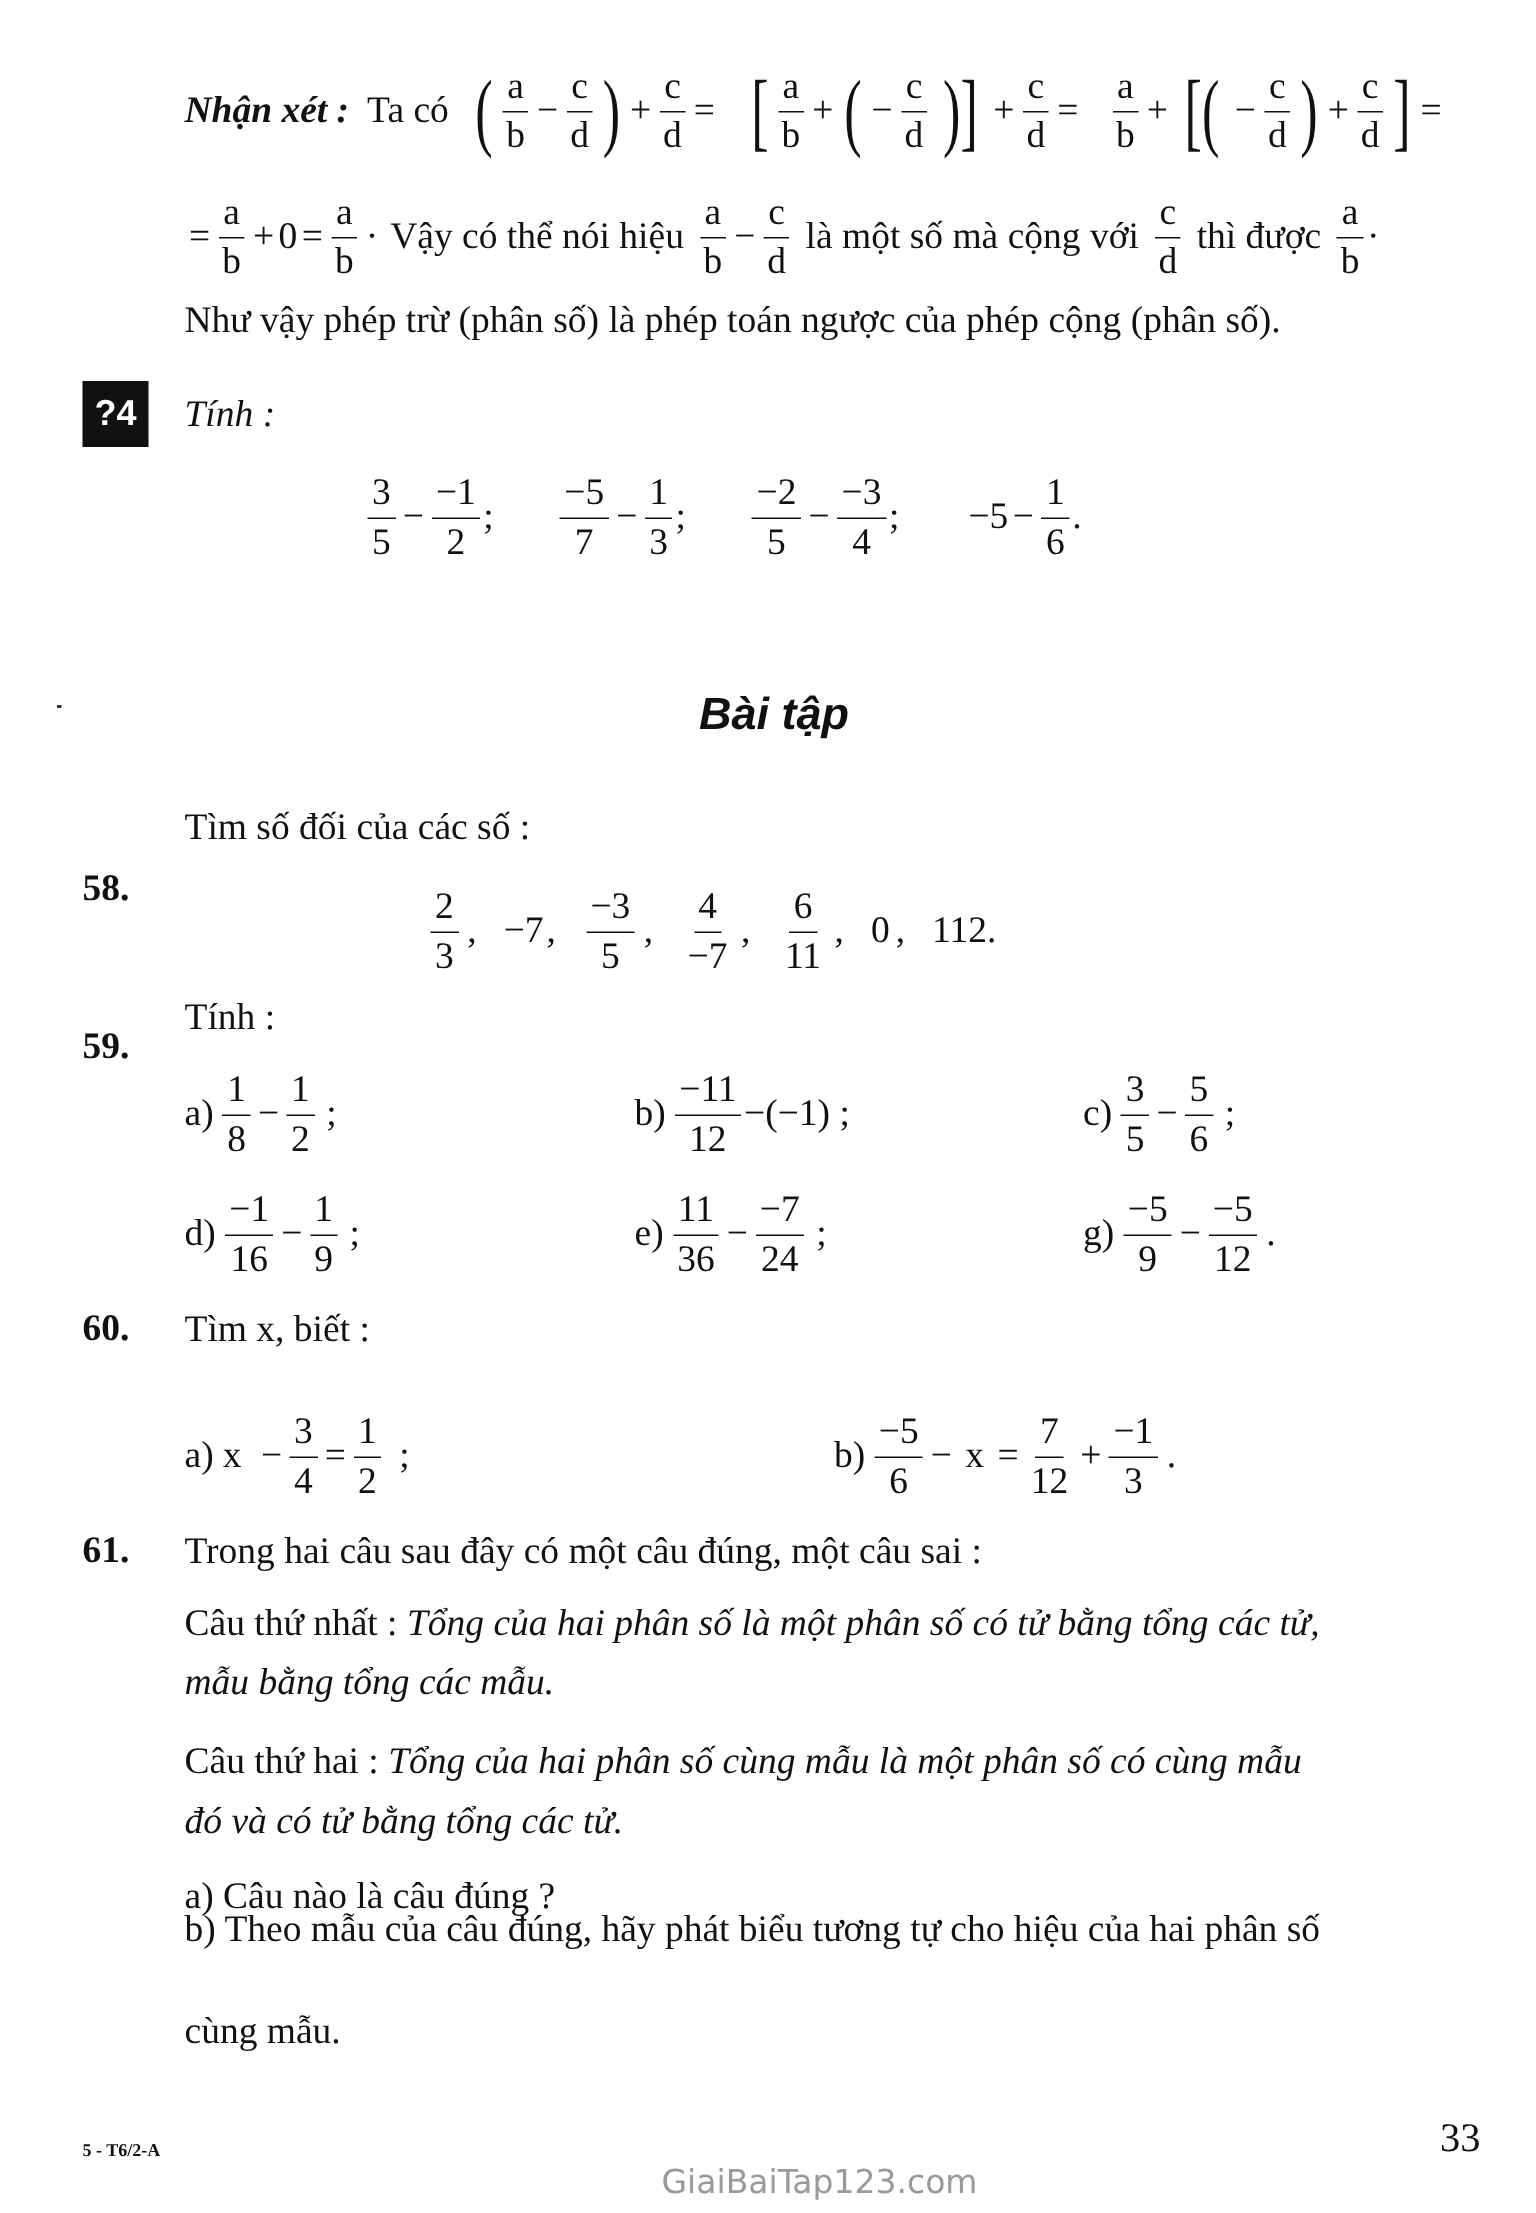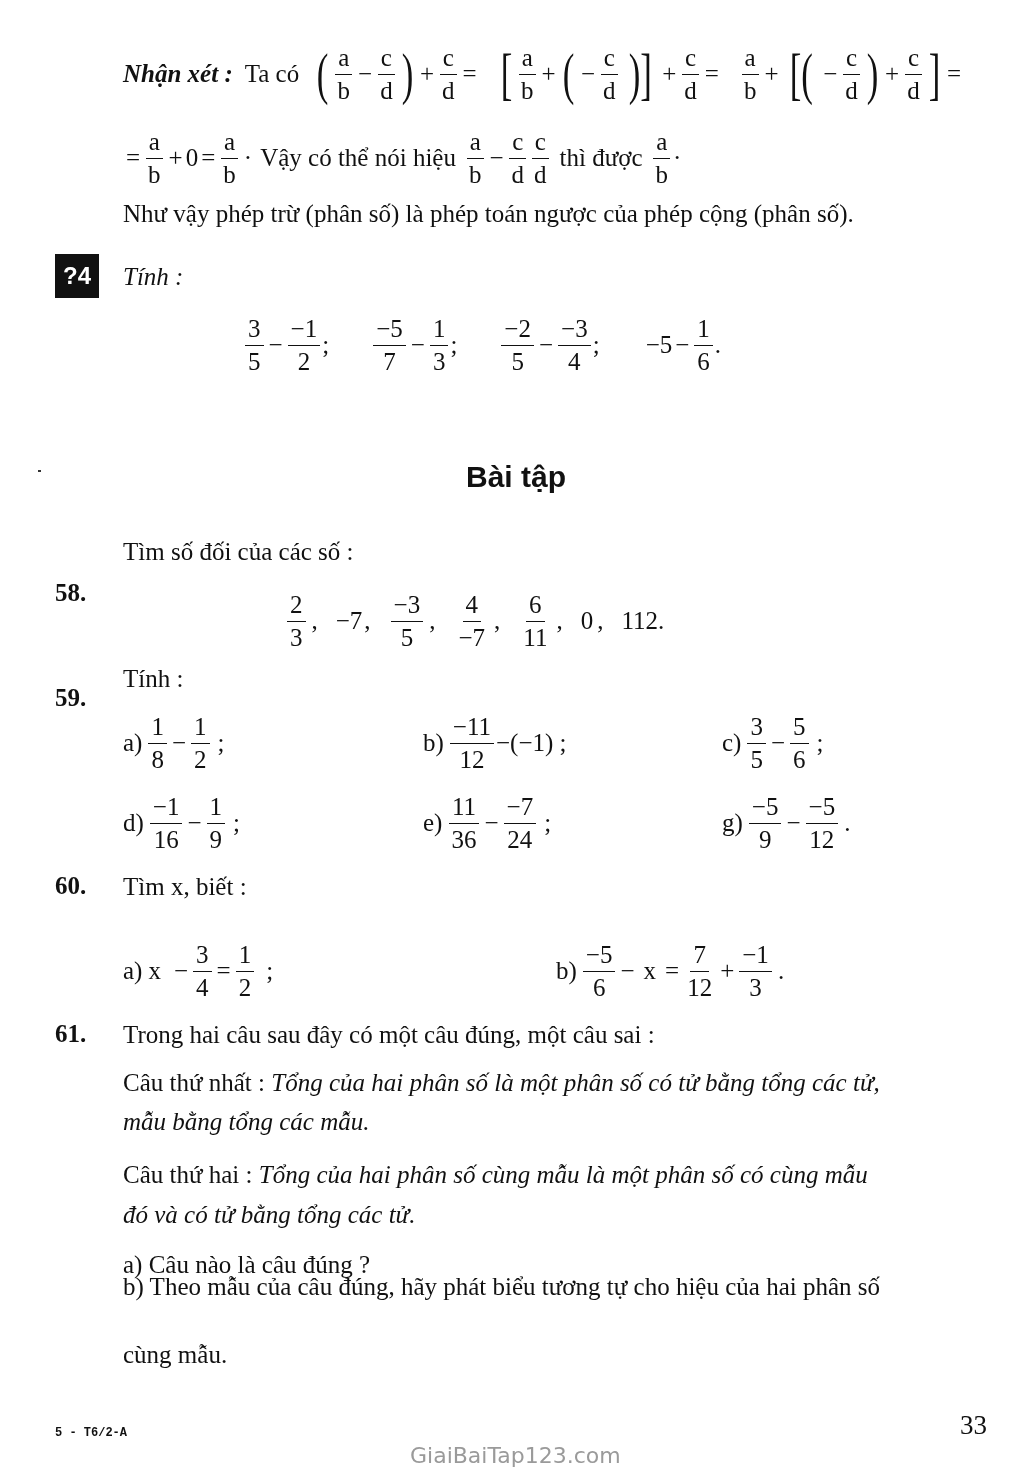--- a/index.html
+++ b/index.html
@@ -14,23 +14,23 @@
   .frac { display: inline-flex; flex-direction: column; align-items: center; vertical-align: middle;
           font-size: 25px; line-height: 28px; margin: 0 2px; }
   .frac .n { padding: 0 3px 2px 3px; border-bottom: 1.5px solid #111; }
   .frac .d { padding: 2px 3px 0 3px; }
   .row { display: flex; align-items: center; font-size: 25px; white-space: nowrap; }
   .op { margin: 0 3px; }
   .big { font-size: 58px; line-height: 58px; font-weight: 200; transform: scaleX(0.6); display: inline-block; }
   .badge { background: #111; color: #fff; font-family: "Liberation Sans", sans-serif; font-weight: bold;
            font-size: 24px; width: 44px; height: 44px; display: flex; align-items: center; justify-content: center; }
   .heading { font-family: "Liberation Sans", "DejaVu Sans", sans-serif; font-weight: bold; font-size: 30px; }
-  .footer-code { font-family: Liberation Mono, monospace; font-weight: bold; font-size: 12px; }
+  .footer-code { font-family: Liberation Serif, serif; font-weight: bold; font-size: 12px; }
   .pagenum { font-size: 27px; }
-  .watermark { font-family: "DejaVu Sans", sans-serif; color: #9a9a9a; font-size: 22px; }
+  .watermark { font-family: "DejaVu Sans", sans-serif; color: #9a9a9a; font-size: 22px; margin-left: 31px; }
   .speck { width: 3px; height: 2px; background: #333; }
 </style>
 </head>
 <body>
 
 <div class="abs row" style="left:123px; top:38px; height:72px;">
   <span class="it bold" style="margin-right:12px;">Nhận xét :</span>
   <span style="margin-right:14px;">Ta có</span>
   <span class="big">(</span>
   <span class="frac">
@@ -106,20 +106,21 @@
   <span style="margin-right:8px;">Vậy có thể nói hiệu</span>
   <span class="frac">
       <span class="n">a</span>
       <span class="d">b</span>
     </span>
   <span class="op">−</span>
   <span class="frac">
       <span class="n">c</span>
       <span class="d">d</span>
     </span>
+  <span style="margin:0 8px;">là một số mà cộng với</span>
   <span class="frac">
       <span class="n">c</span>
       <span class="d">d</span>
     </span>
   <span style="margin:0 8px;">thì được</span>
   <span class="frac">
       <span class="n">a</span>
       <span class="d">b</span>
     </span>
   <span>·</span>
@@ -166,21 +167,21 @@
 
   <span>−5</span>
   <span class="op">−</span>
   <span class="frac">
       <span class="n">1</span>
       <span class="d">6</span>
     </span>
   <span>.</span>
 </div>
 
-<div class="abs heading" style="left:466px; top:460px;">Bài tập</div>
+<div class="abs heading" style="left:466px; top:460px;font-style:italic;">Bài tập</div>
 <div class="abs speck" style="left:38px; top:470px;"></div>
 
 <div class="abs num" style="left:55px; top:537px;margin-top:42px;">58.</div>
 <div class="abs txt" style="left:123px; top:537px;">Tìm số đối của các số :</div>
 <div class="abs row" style="left:285px; top:588px; height:66px;">
   <span class="frac">
       <span class="n">2</span>
       <span class="d">3</span>
     </span>
   <span style="margin:0 18px 0 4px;">,</span>

